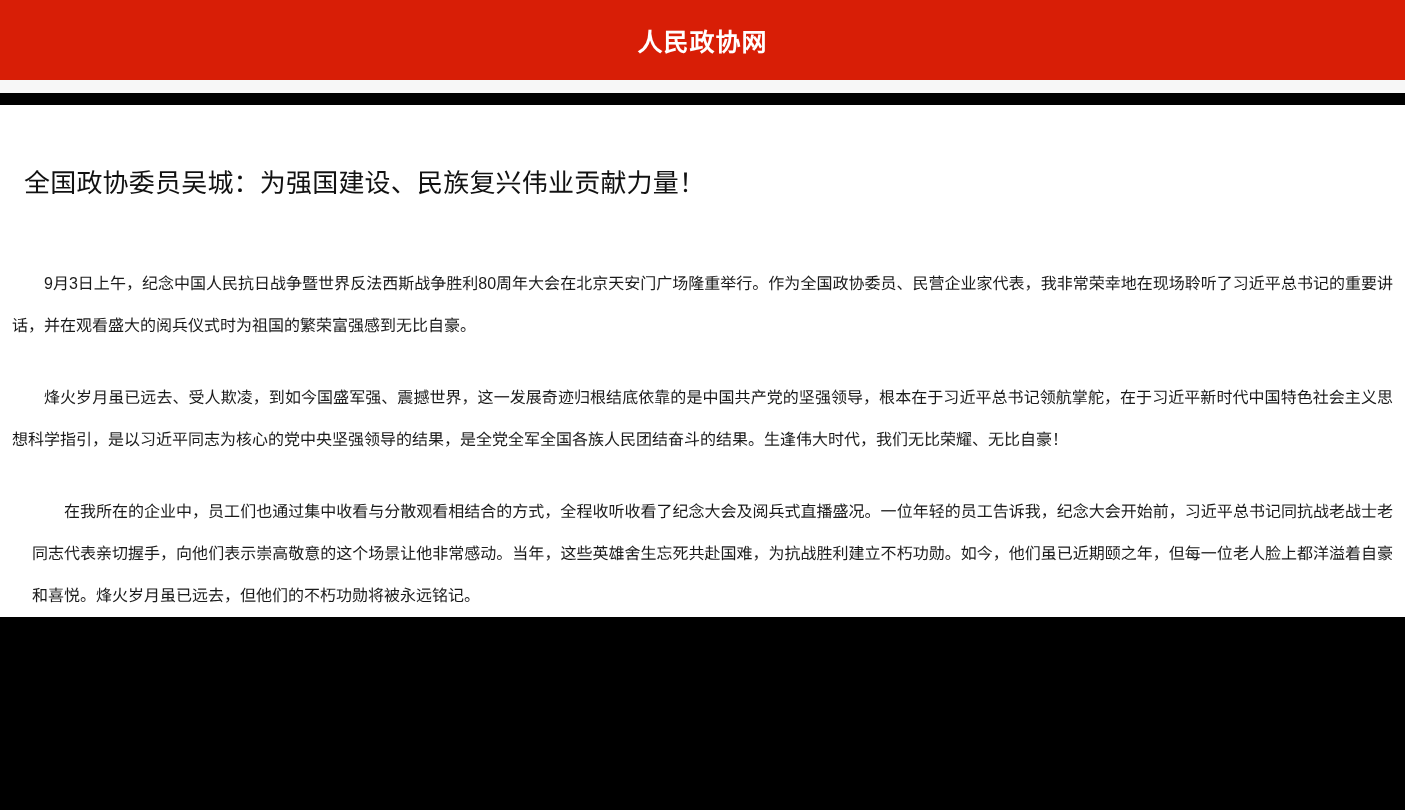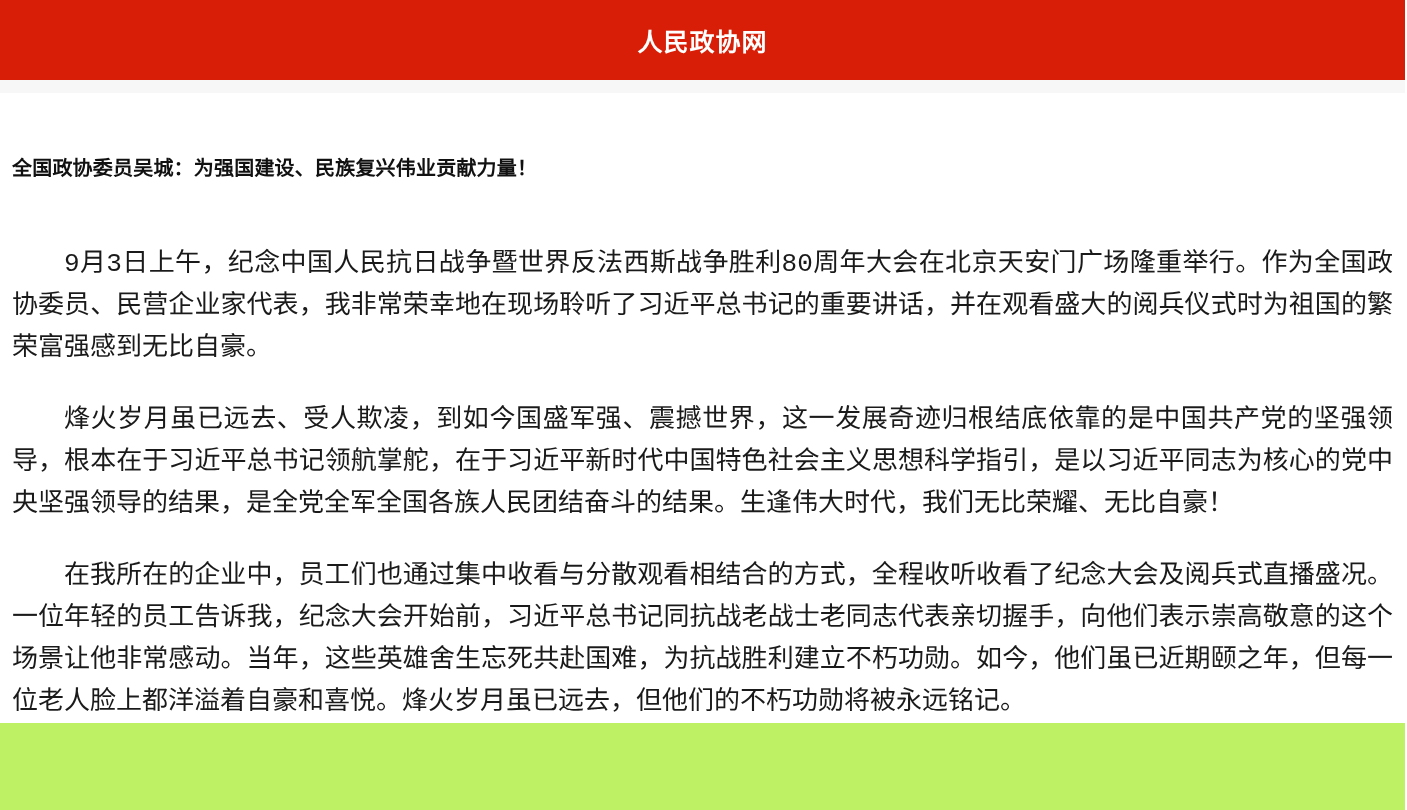--- a/index.html
+++ b/index.html
@@ -10,21 +10,21 @@
   body {
     width: 1407px;
     height: 810px;
     font-family: "Liberation Sans", sans-serif;
     overflow: hidden;
   }
   .page {
     position: relative;
     width: 1405px;
     height: 810px;
-    background: #bef264;
+    background: #000000;
   }
   .site-header {
     height: 80px;
     background: #d81e06;
     display: flex;
     align-items: center;
     justify-content: center;
   }
   .site-title {
     color: #ffffff;
@@ -35,43 +35,44 @@
   }
   .header-strip {
     height: 13px;
     background: #f7f7f7;
   }
   .article {
     padding: 0 12px;
     background: #ffffff;
   }
   .article-title {
-    margin: 0;
+    margin: 12px;
     padding-top: 62px;
-    font-size: 20px;
-    font-weight: 700;
+    font-size: 26px;
+    font-weight: 400;
     color: #111111;
     line-height: 1.3;
     letter-spacing: 0.2px;
     font-family: "DejaVu Sans", "Liberation Sans", sans-serif;
   }
   .article-body {
     margin-top: 62px;
   }
   .article-body p {
     margin: 0 0 30px 0;
-    font-size: 26px;
+    font-size: 16px;
     line-height: 42px;
     color: #1a1a1a;
     text-indent: 2em;
     text-align: justify;
-    font-family: Liberation Mono, monospace;
+    font-family: Liberation Sans, sans-serif;
   }
   .article-body p:last-child {
     margin-bottom: 0;
+    margin-left: 20px;
   }
 </style>
 </head>
 <body>
 
 <div class="page">
 
   <header class="site-header">
     <div class="site-title">人民政协网</div>
   </header>

